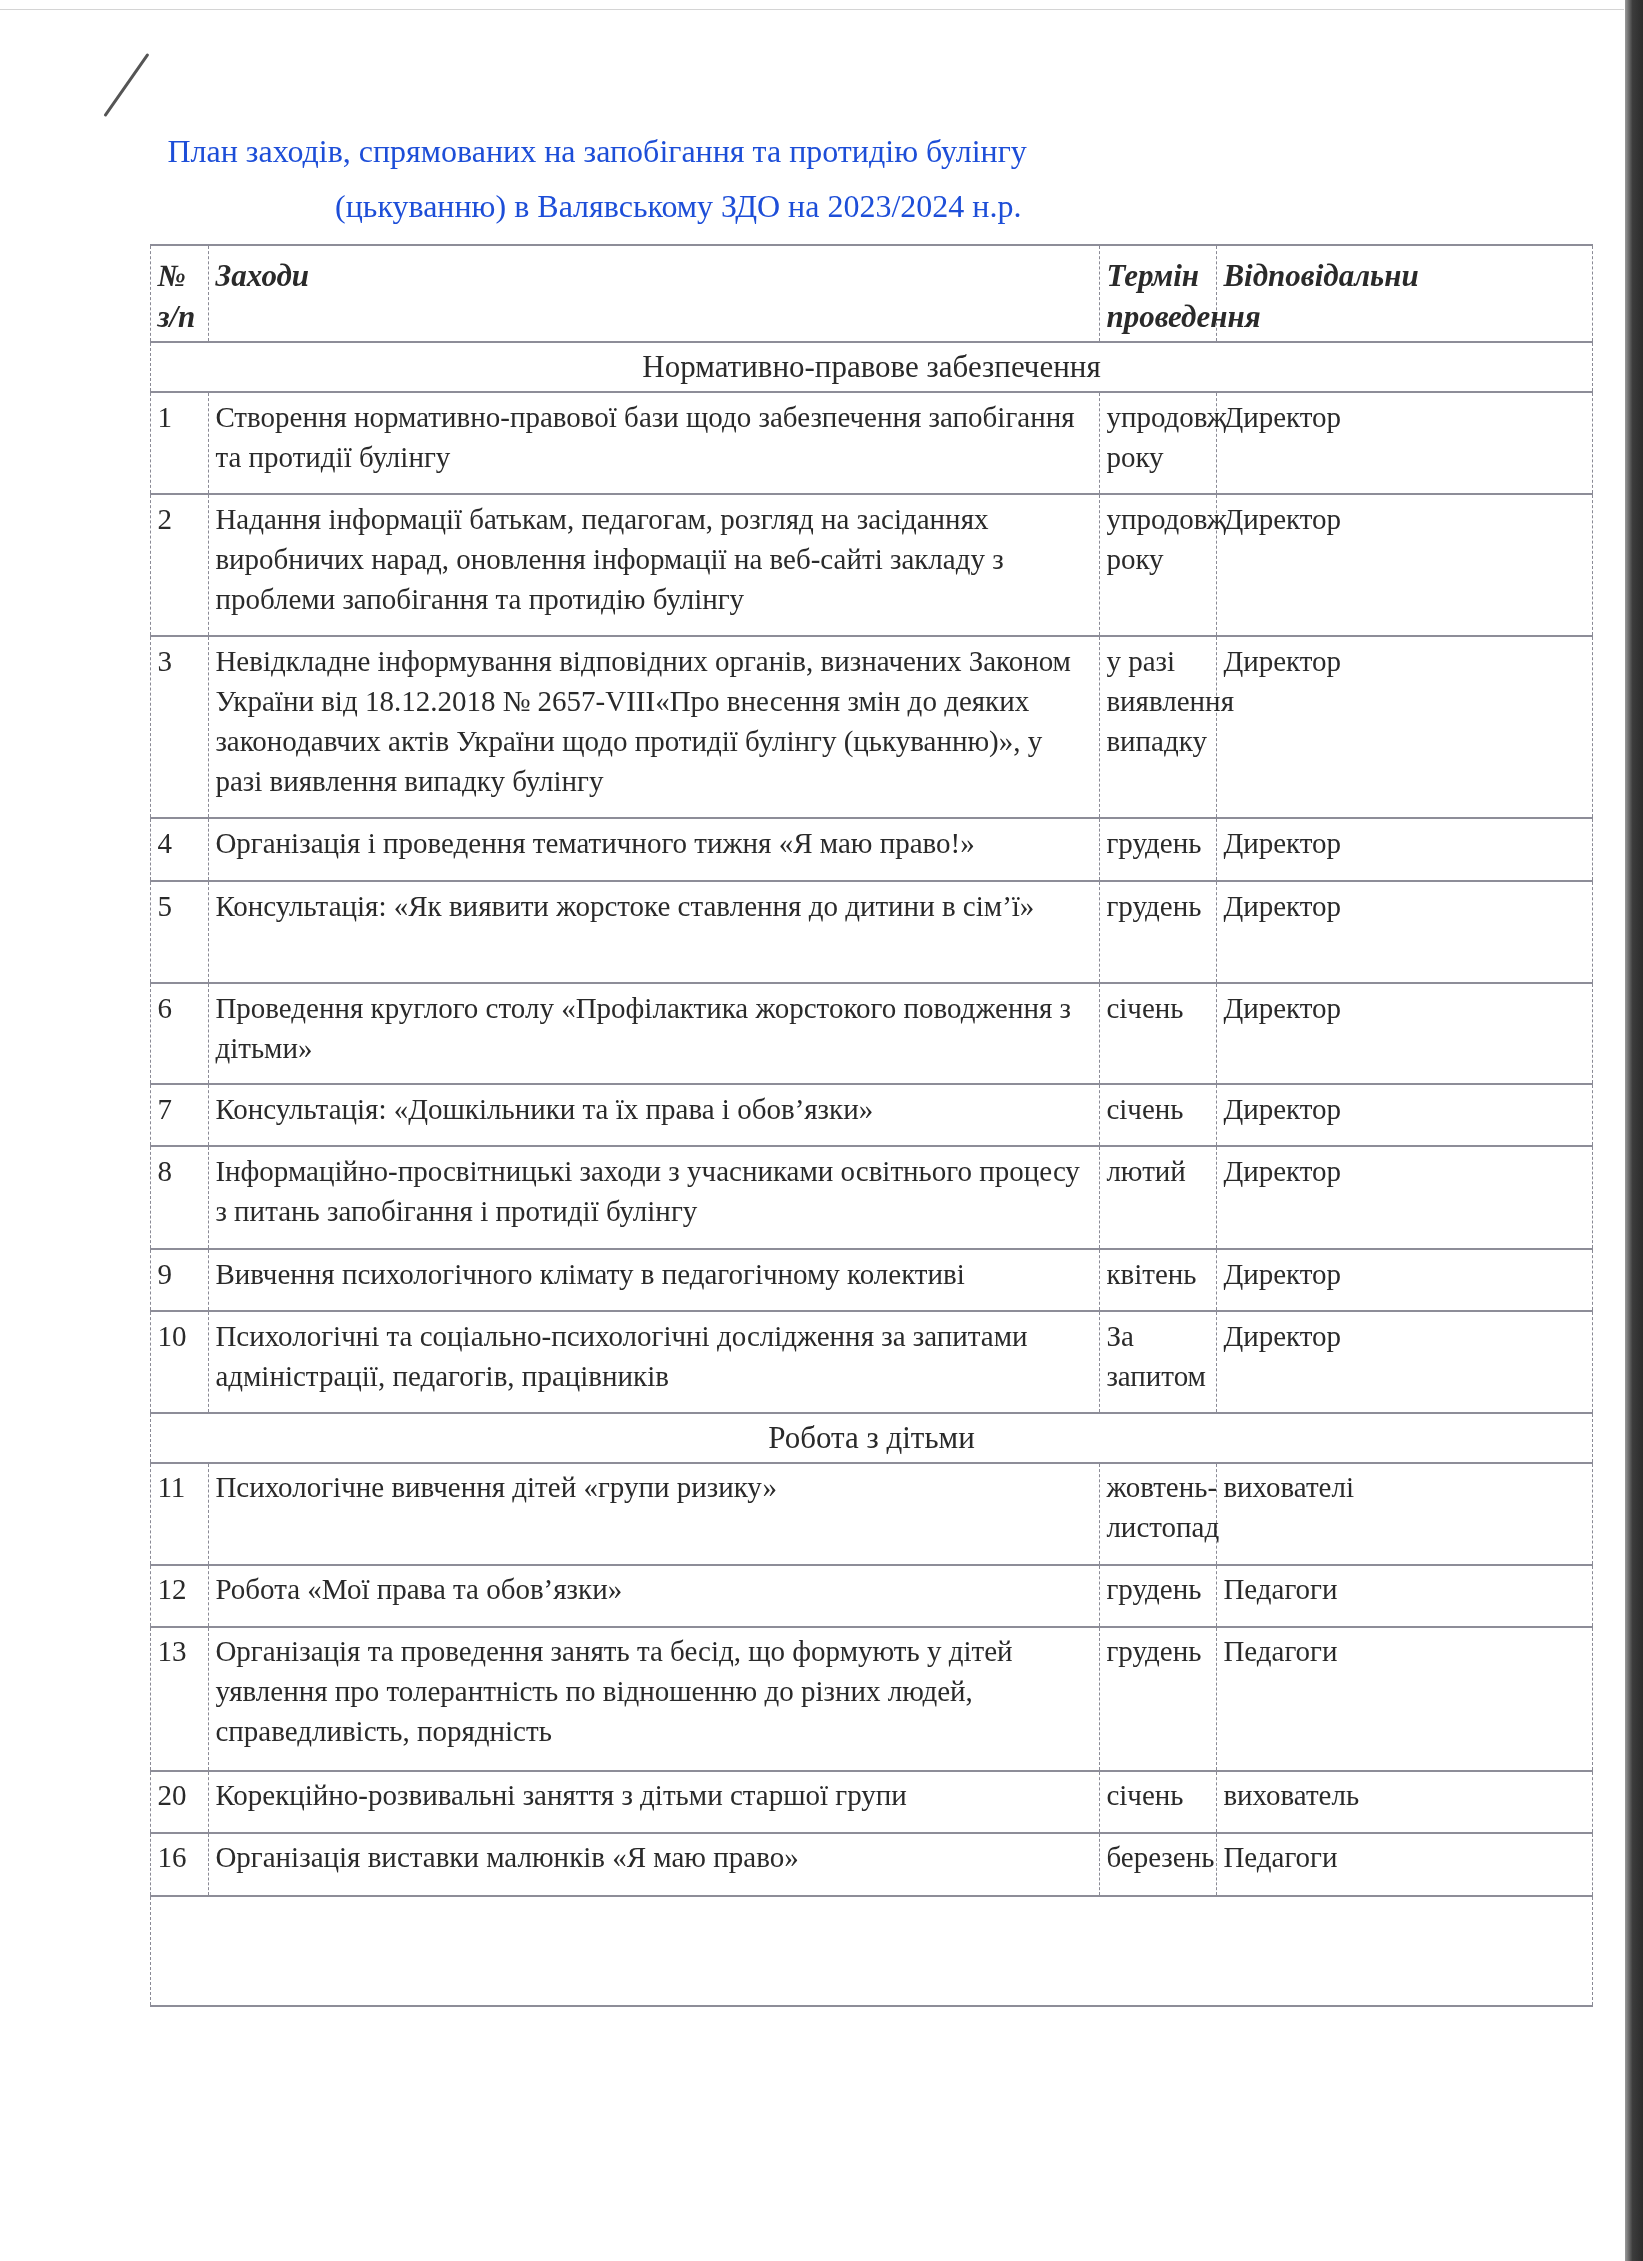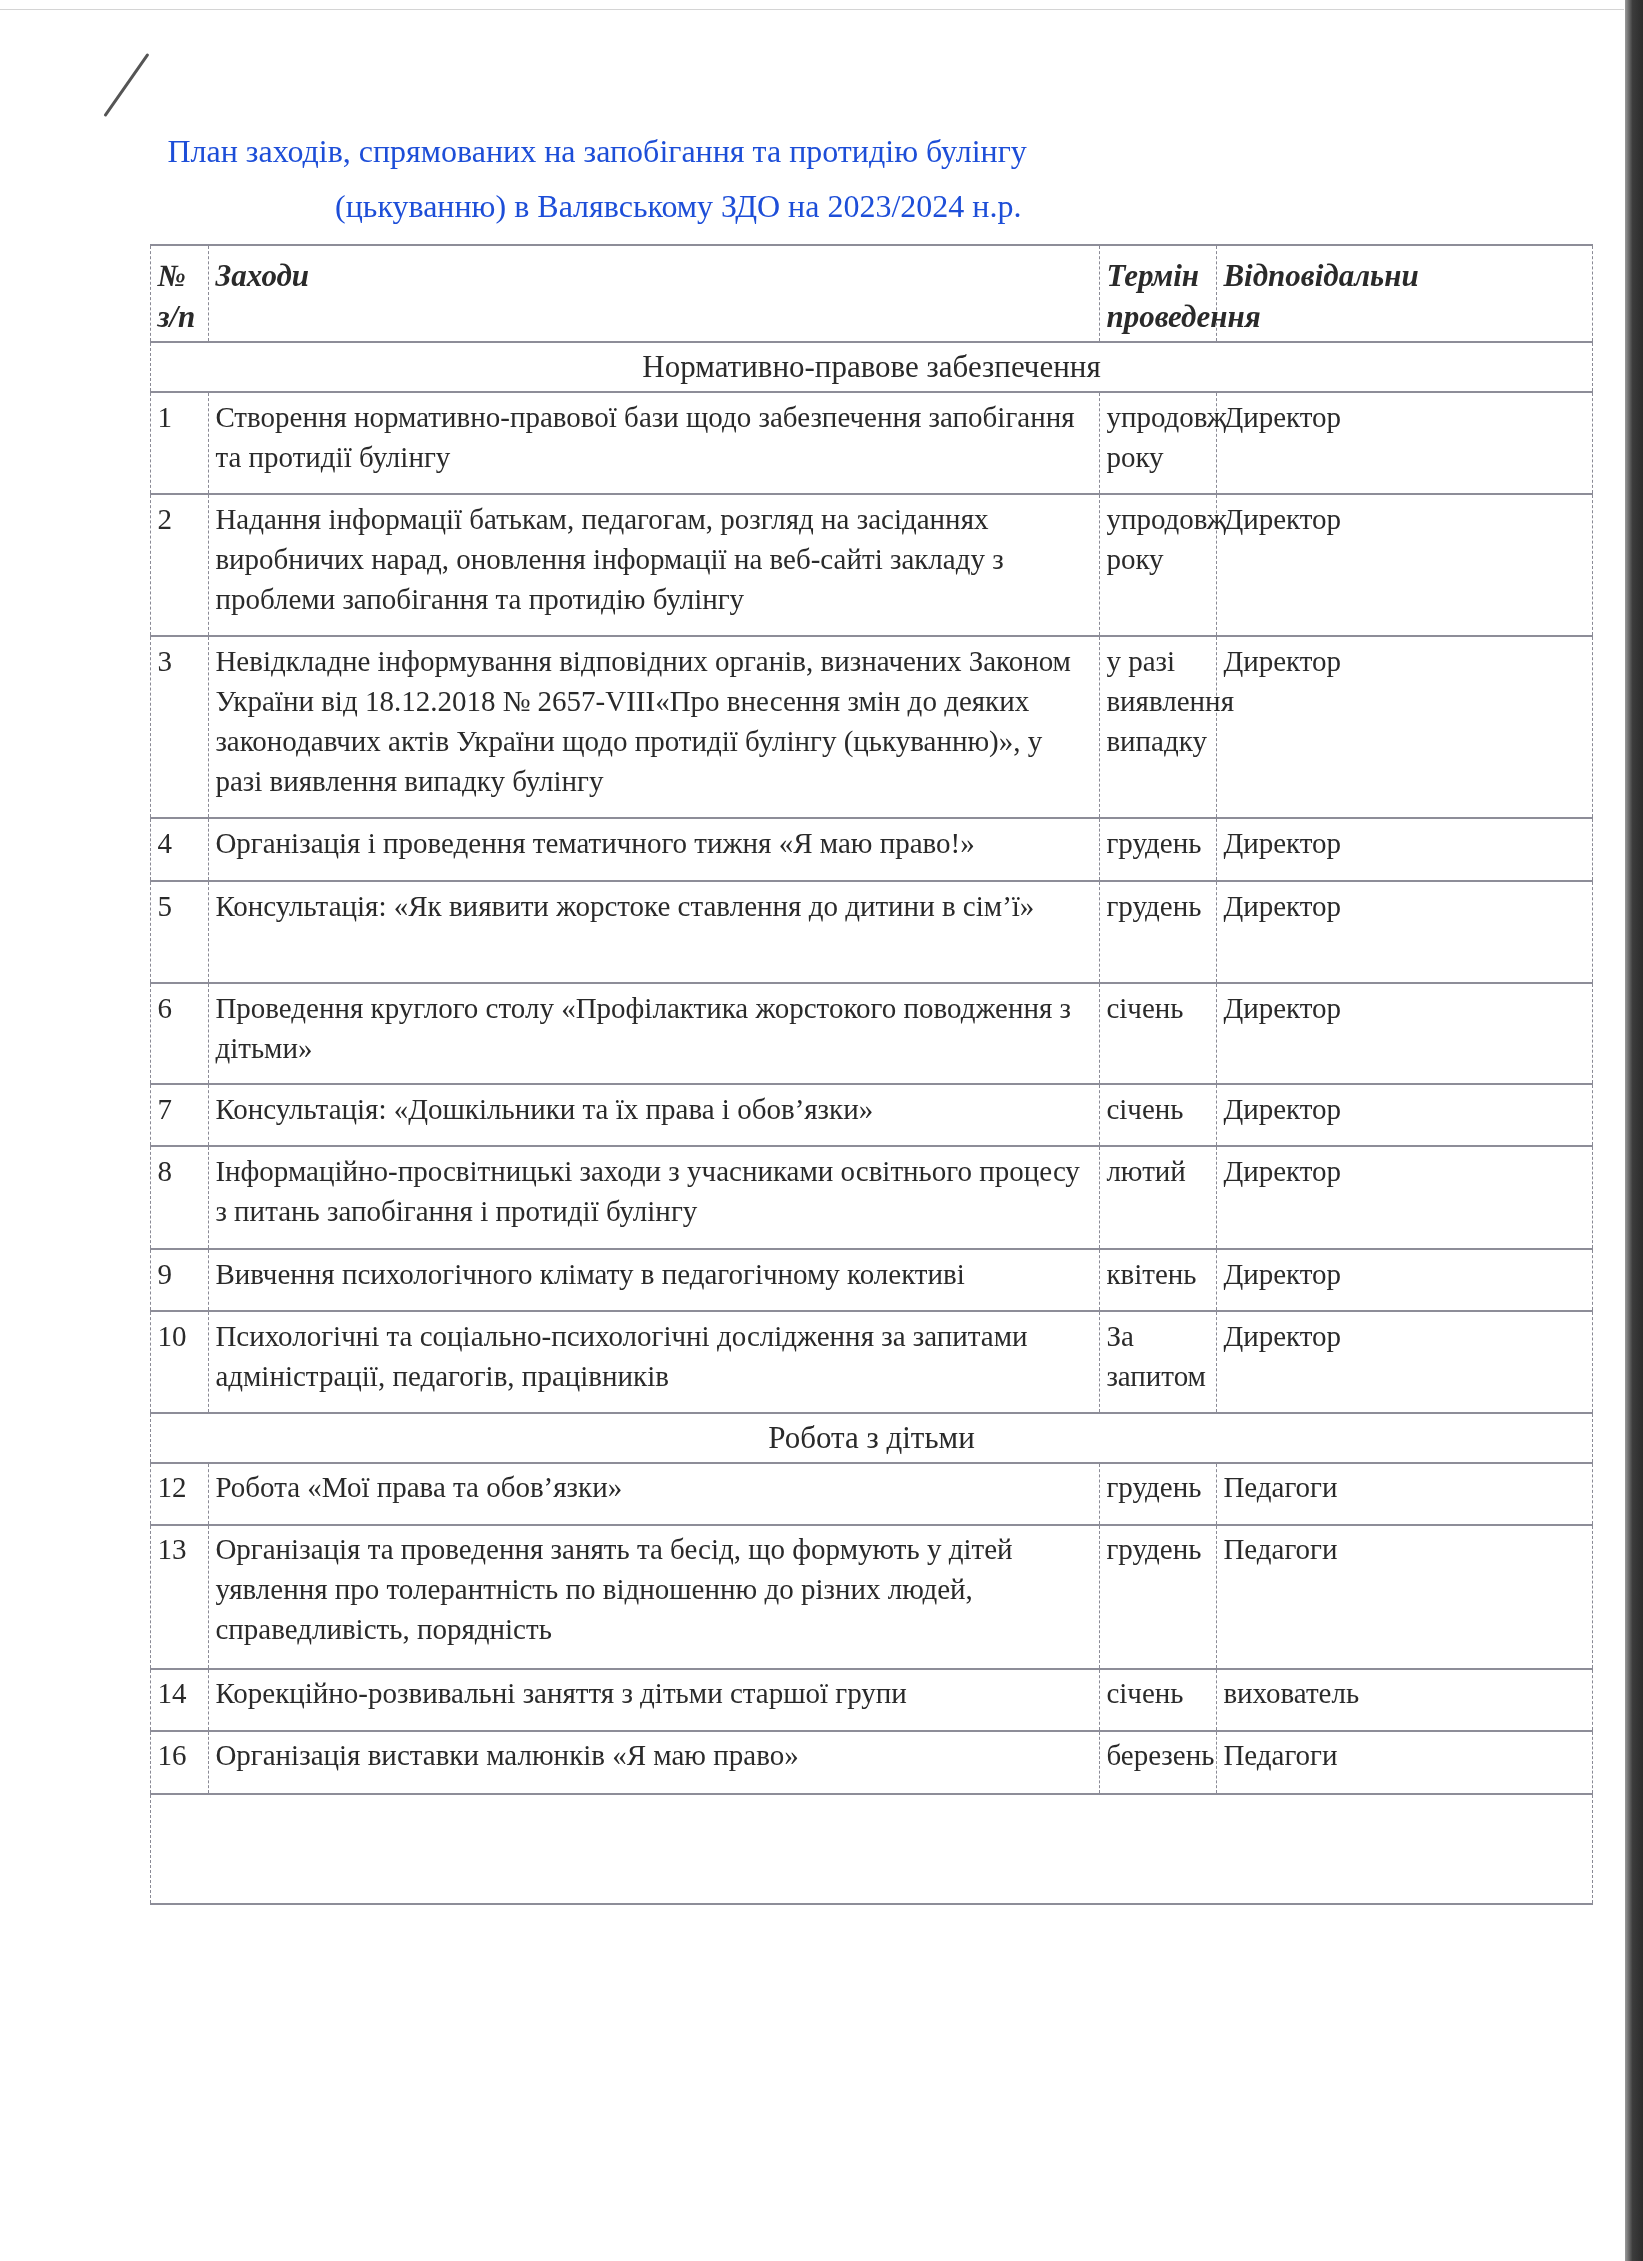--- a/index.html
+++ b/index.html
@@ -138,34 +138,40 @@
   <tr style="height:102px">
     <td class="num">10</td>
     <td>Психологічні та соціально-психологічні дослідження за запитами адміністрації, педагогів, працівників</td>
     <td class="term">За запитом</td>
     <td>Директор</td>
   </tr>
 
   <tr class="h-sec">
     <td colspan="4" class="section">Робота з дітьми</td>
   </tr>
+  <tr style="height:102px">
+    <td class="num">11</td>
+    <td>Психологічне вивчення дітей «групи ризику»</td>
+    <td class="term">жовтень-листопад</td>
+    <td>вихователі</td>
+  </tr>
   <tr style="height:62px">
     <td class="num">12</td>
     <td>Робота «Мої права та обов’язки»</td>
     <td class="term">грудень</td>
     <td>Педагоги</td>
   </tr>
   <tr style="height:144px">
     <td class="num">13</td>
     <td>Організація та проведення занять та бесід, що формують у дітей уявлення про толерантність по відношенню до різних людей, справедливість, порядність</td>
     <td class="term">грудень</td>
     <td>Педагоги</td>
   </tr>
   <tr style="height:62px">
-    <td class="num">14</td>
+    <td class="num">20</td>
     <td>Корекційно-розвивальні заняття з дітьми старшої  групи</td>
     <td class="term">січень</td>
     <td>вихователь</td>
   </tr>
   <tr style="height:63px">
     <td class="num">16</td>
     <td>Організація виставки малюнків «Я маю право»</td>
     <td class="term">березень</td>
     <td>Педагоги</td>
   </tr>

